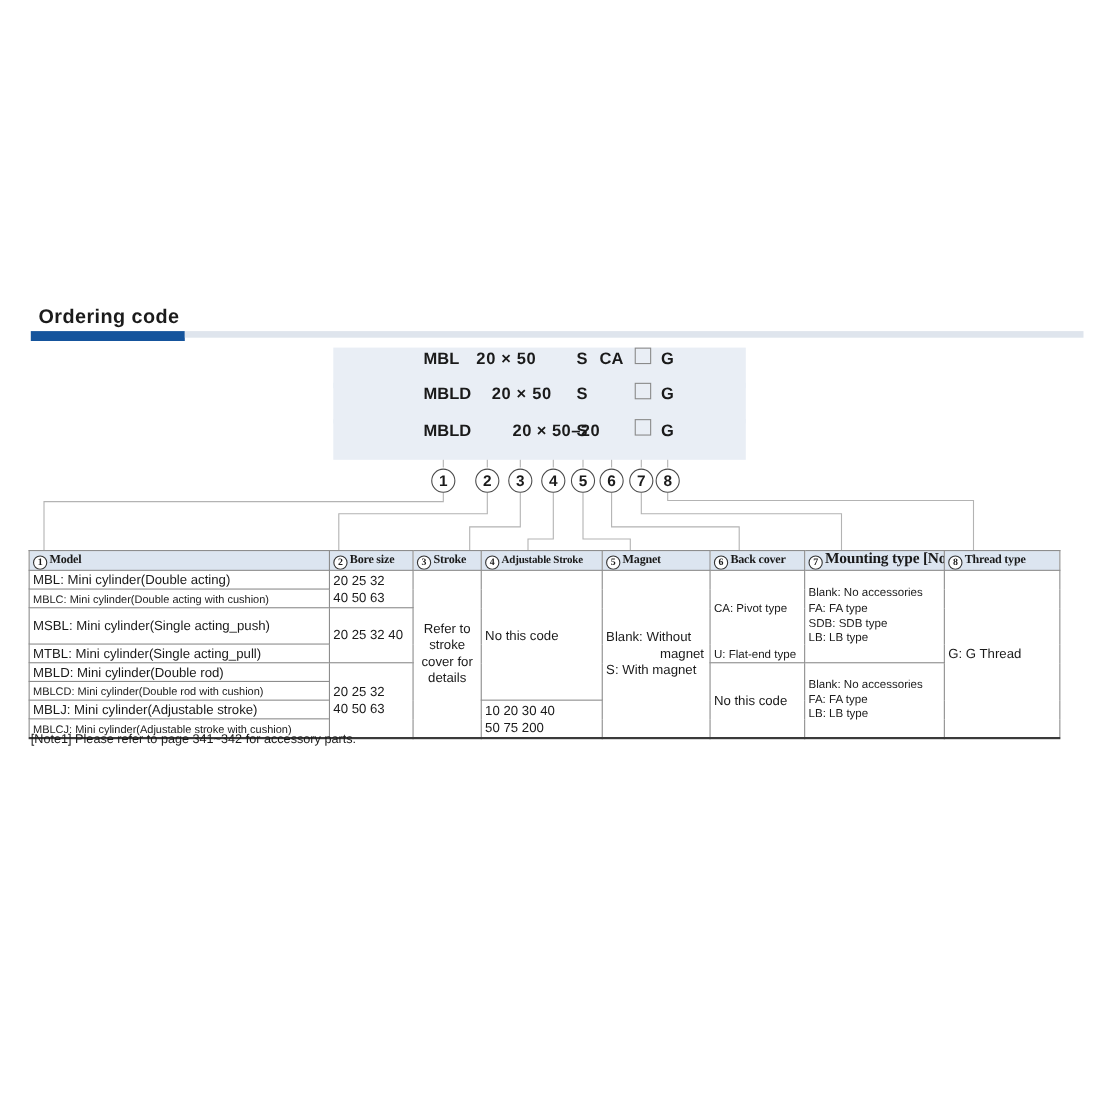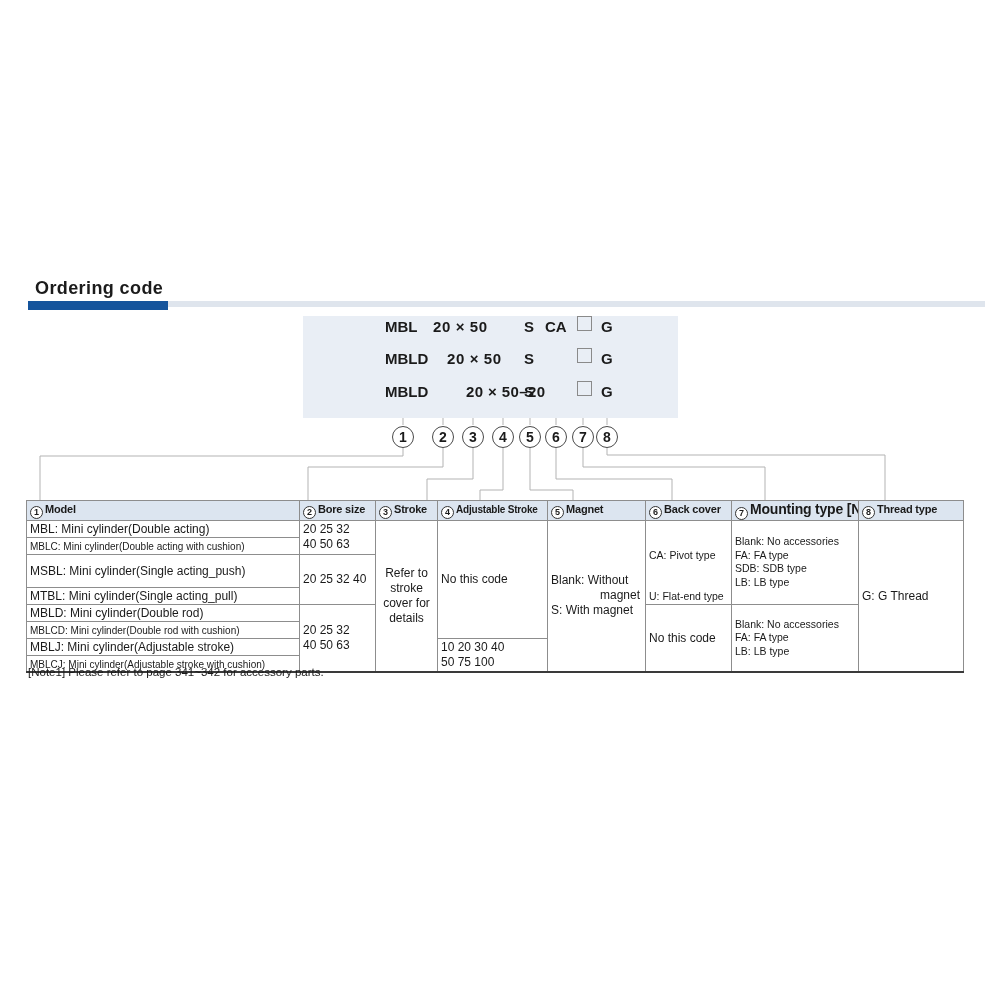--- a/index.html
+++ b/index.html
@@ -35,21 +35,21 @@
   .co5{left:519px;} .co6{left:545px;} .co7{left:572px;} .co8{left:596px;}
 
   table.order{position:absolute;left:26px;top:500px;width:937px;table-layout:fixed;
               border-collapse:collapse;border:1px solid #5a5a5a;
               border-bottom:2px solid #3a3a3a;font-size:12px;}
   table.order td{border:1px solid #8d8d8d;padding:0 3px;vertical-align:middle;
                  overflow:hidden;white-space:nowrap;}
   thead tr{height:18px;}
   tbody tr{height:17px;}
   td.hdr{background:var(--hdr-bg,#dce5f0);font-weight:bold;border-bottom:2px solid #3a3a3a;
-         padding-left:4px;}
+         padding-left:4px;font-family:Liberation Serif, serif;}
   .cnum{display:inline-flex;width:13px;height:13px;border:1px solid #333;border-radius:50%;
         align-items:center;justify-content:center;font-size:9px;font-weight:bold;
         margin-right:2px;vertical-align:-2px;background:#fff;box-sizing:border-box;}
   .hlbl{font-size:11px;letter-spacing:-0.2px;}
   td.model{padding-left:6px;}
   td.model span{font-size:12px;}
   .ln{display:block;line-height:1.25;}
   td.bore{padding-left:5px;}
   td.stroke{text-align:center;}
   td.adj,td.adj2{padding-left:8px;}
@@ -216,21 +216,21 @@
           <span class="ln">LB: LB type</span>
         </td>
       </tr>
       <tr>
         <td class="model"><span style="font-size: 10px;">MBLCD: Mini cylinder(Double rod with cushion)</span></td>
       </tr>
       <tr>
         <td class="model"><span>MBLJ: Mini cylinder(Adjustable stroke)</span></td>
         <td class="adj2" rowspan="2">
           <span class="ln">10 20 30 40</span>
-          <span class="ln">50 75 100</span>
+          <span class="ln">50 75 200</span>
         </td>
       </tr>
       <tr>
         <td class="model"><span style="font-size: 10px;">MBLCJ: Mini cylinder(Adjustable stroke with cushion)</span></td>
       </tr>
     </tbody>
   </table>
 
   <div class="note">[Note1]  Please refer to page 341~342 for accessory parts.</div>
 

